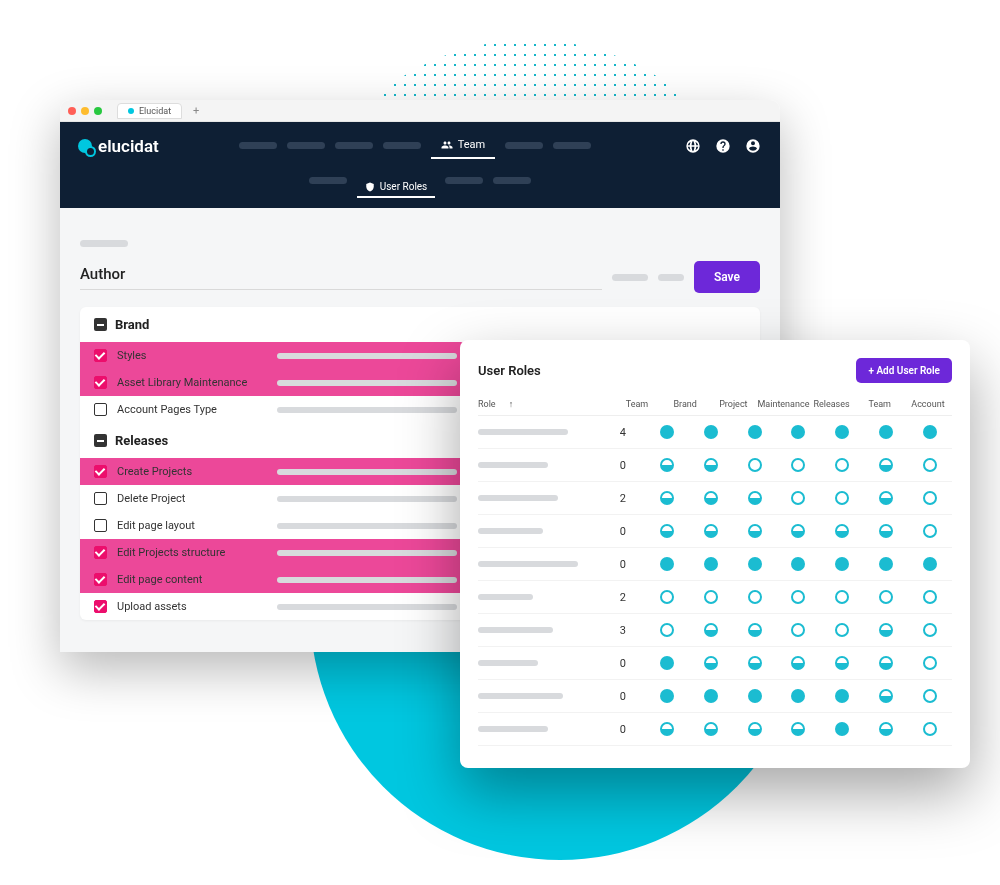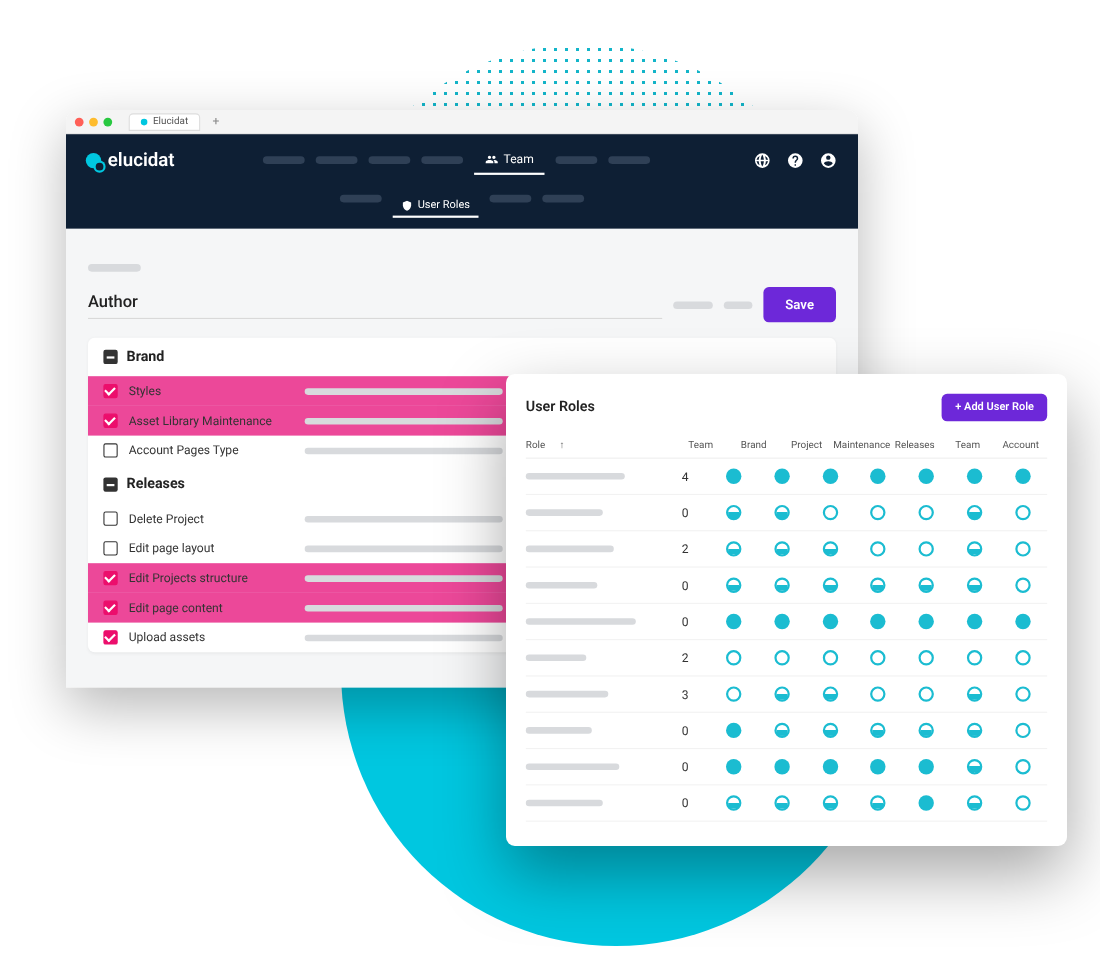--- a/index.html
+++ b/index.html
@@ -162,20 +162,25 @@
         </div>
         <div class="perm-row">
           <span class="chk "></span>
           <span class="perm-label">Account Pages Type</span>
           <span class="perm-desc"></span>
         </div>
         <div class="section-head">
           <span class="collapse-icon"></span>
           <span>Releases</span>
         </div>
+        <div class="perm-row alt">
+          <span class="chk on"></span>
+          <span class="perm-label">Create Projects</span>
+          <span class="perm-desc"></span>
+        </div>
         <div class="perm-row">
           <span class="chk "></span>
           <span class="perm-label">Delete Project</span>
           <span class="perm-desc"></span>
         </div>
         <div class="perm-row">
           <span class="chk "></span>
           <span class="perm-label">Edit page layout</span>
           <span class="perm-desc"></span>
         </div>

